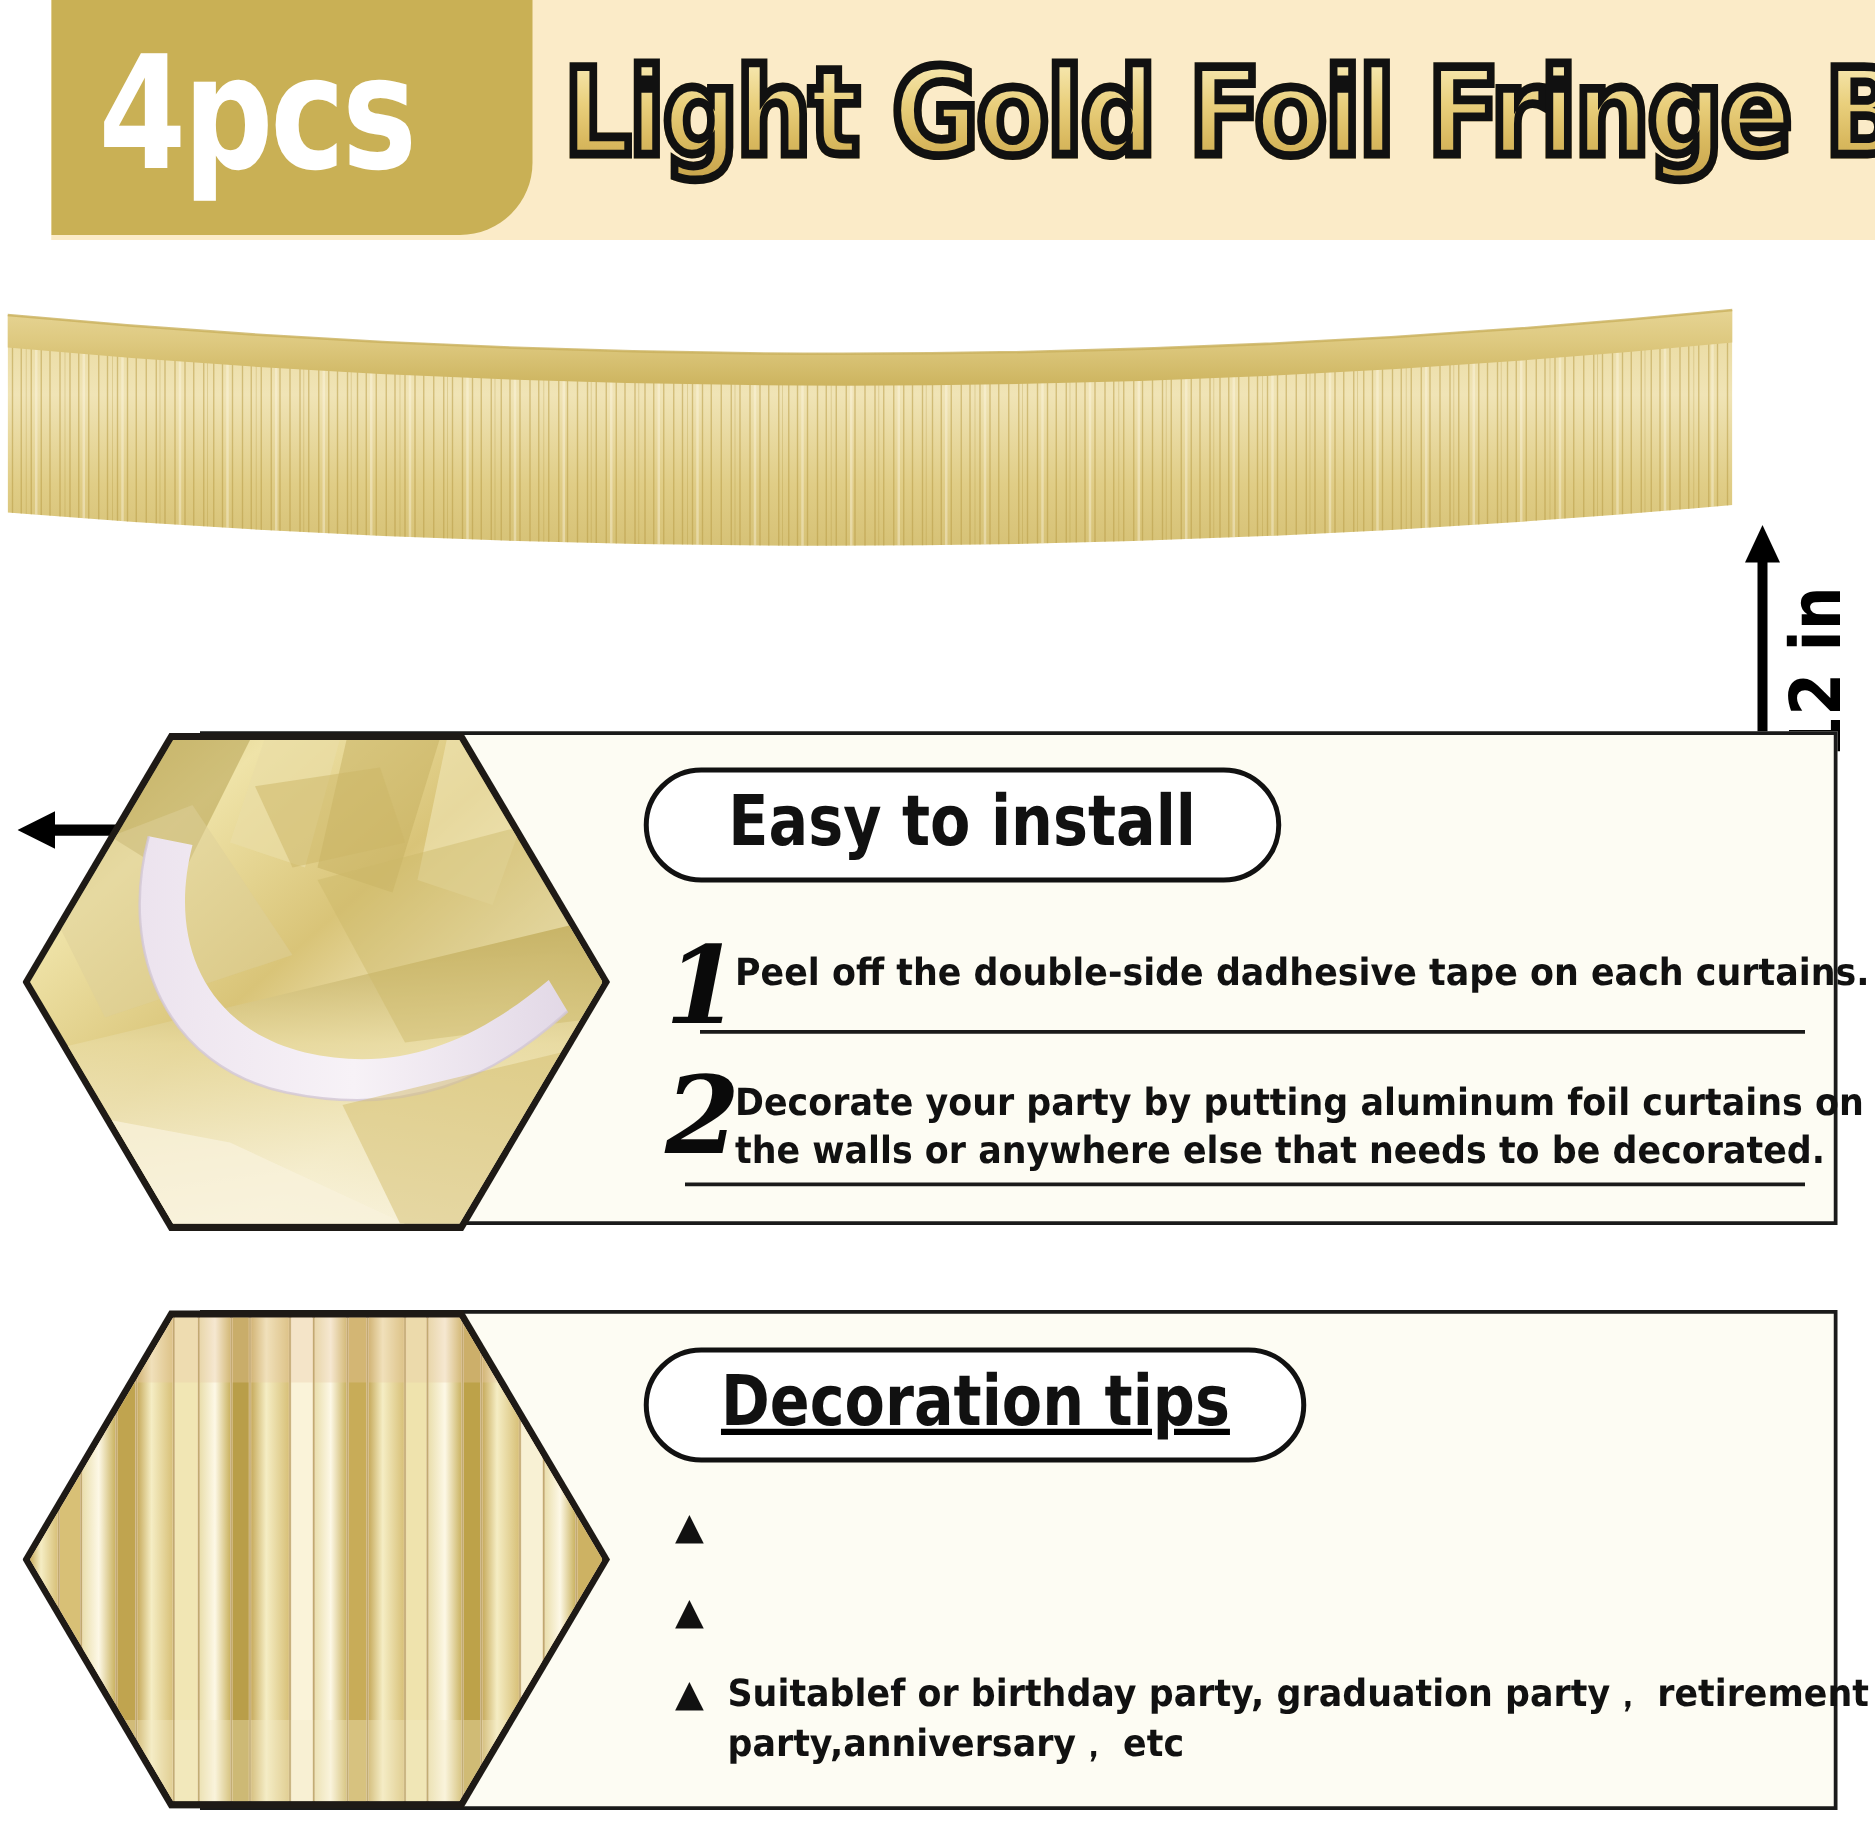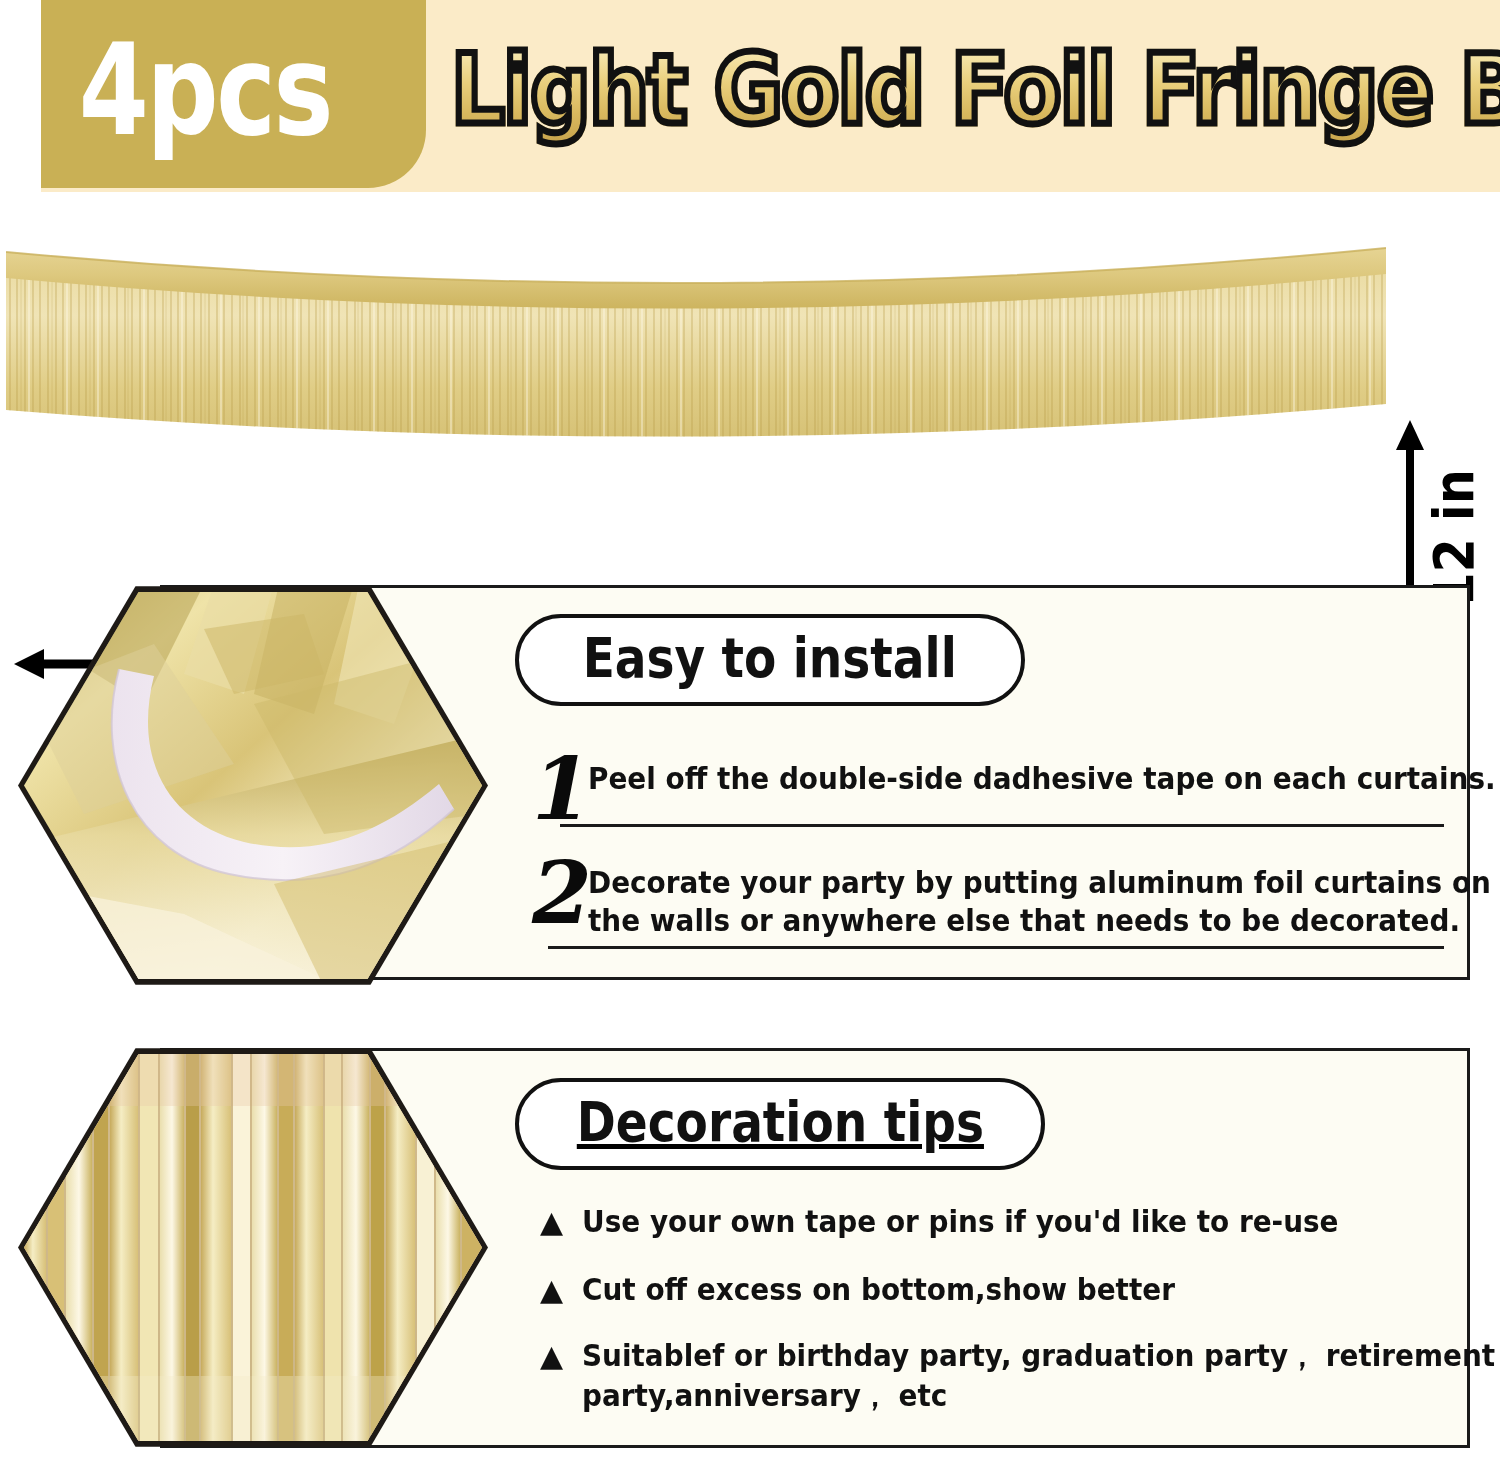--- a/index.html
+++ b/index.html
@@ -729,30 +729,24 @@
     </svg>
   </div>
 </div>
 
 <div class="pill" id="pill-tips">
   <span class="pill-text">Decoration tips</span>
 </div>
 
 <div class="tip" id="tip-1">
   <div class="tip-marker">▲</div>
-  <div>
-    <div class="tip-text">Use your own tape or pins if you'd like to re-use</div>
-  </div>
 </div>
 
 <div class="tip" id="tip-2">
   <div class="tip-marker">▲</div>
-  <div>
-    <div class="tip-text">Cut off excess on bottom,show better</div>
-  </div>
 </div>
 
 <div class="tip" id="tip-3">
   <div class="tip-marker">▲</div>
   <div>
     <div class="tip-text">Suitablef or birthday party, graduation party，  retirement</div>
     <div class="tip-text">party,anniversary，  etc</div>
   </div>
 </div>
 

